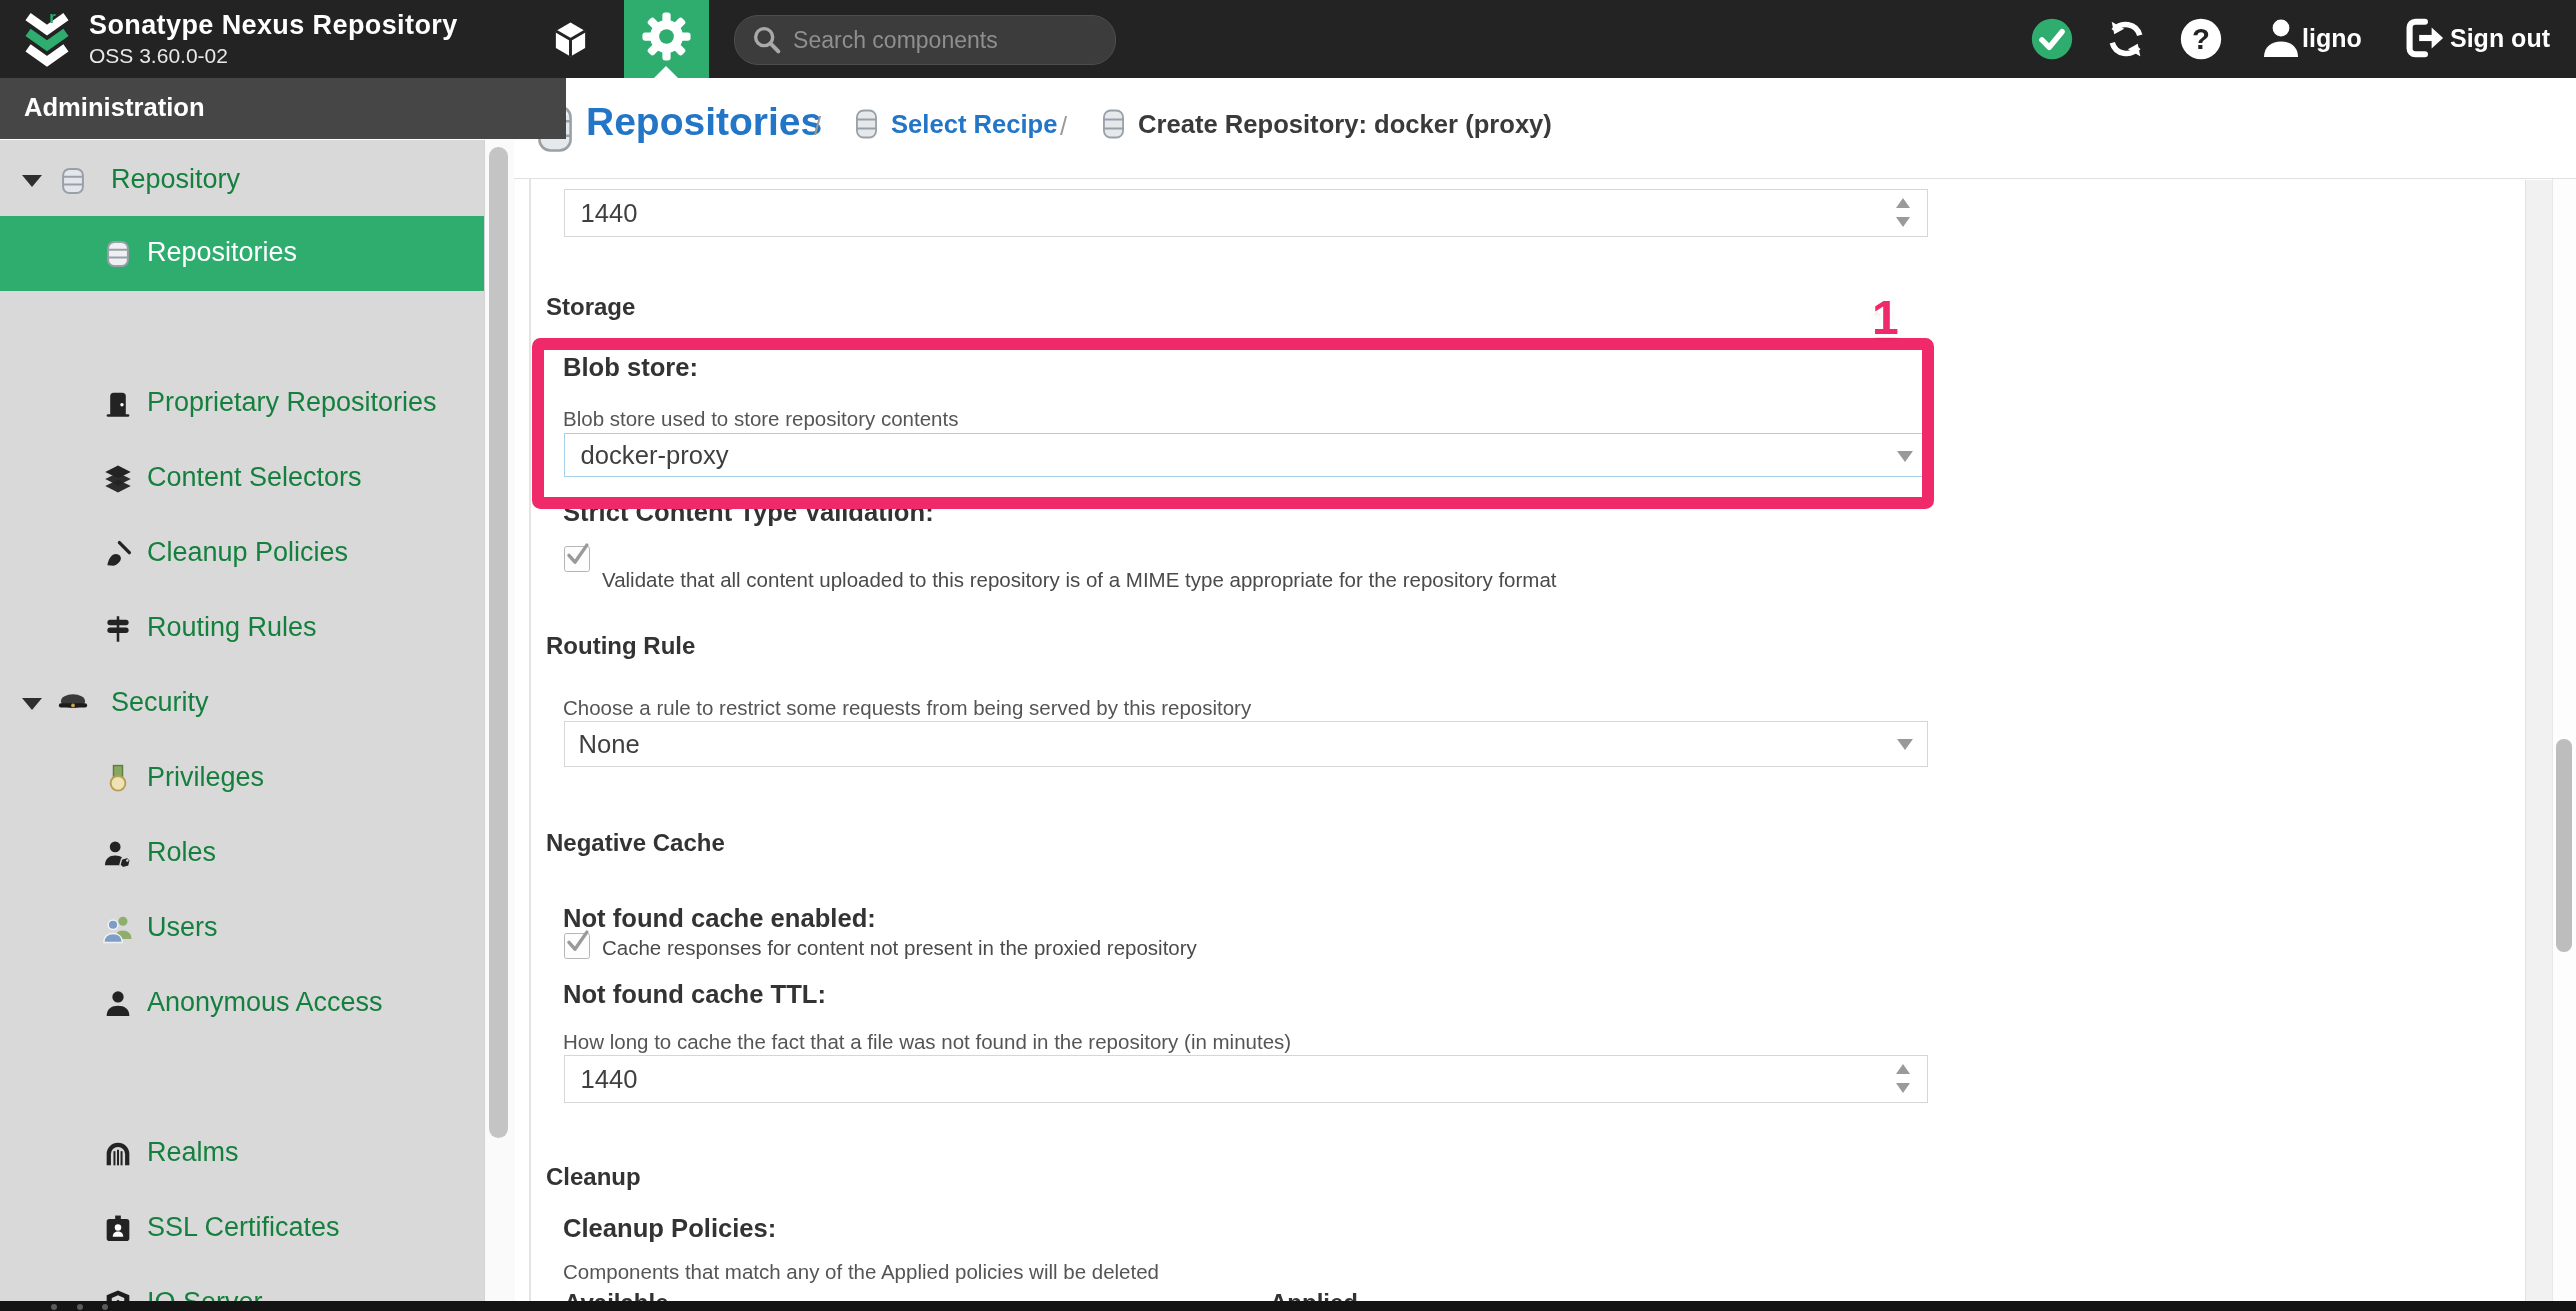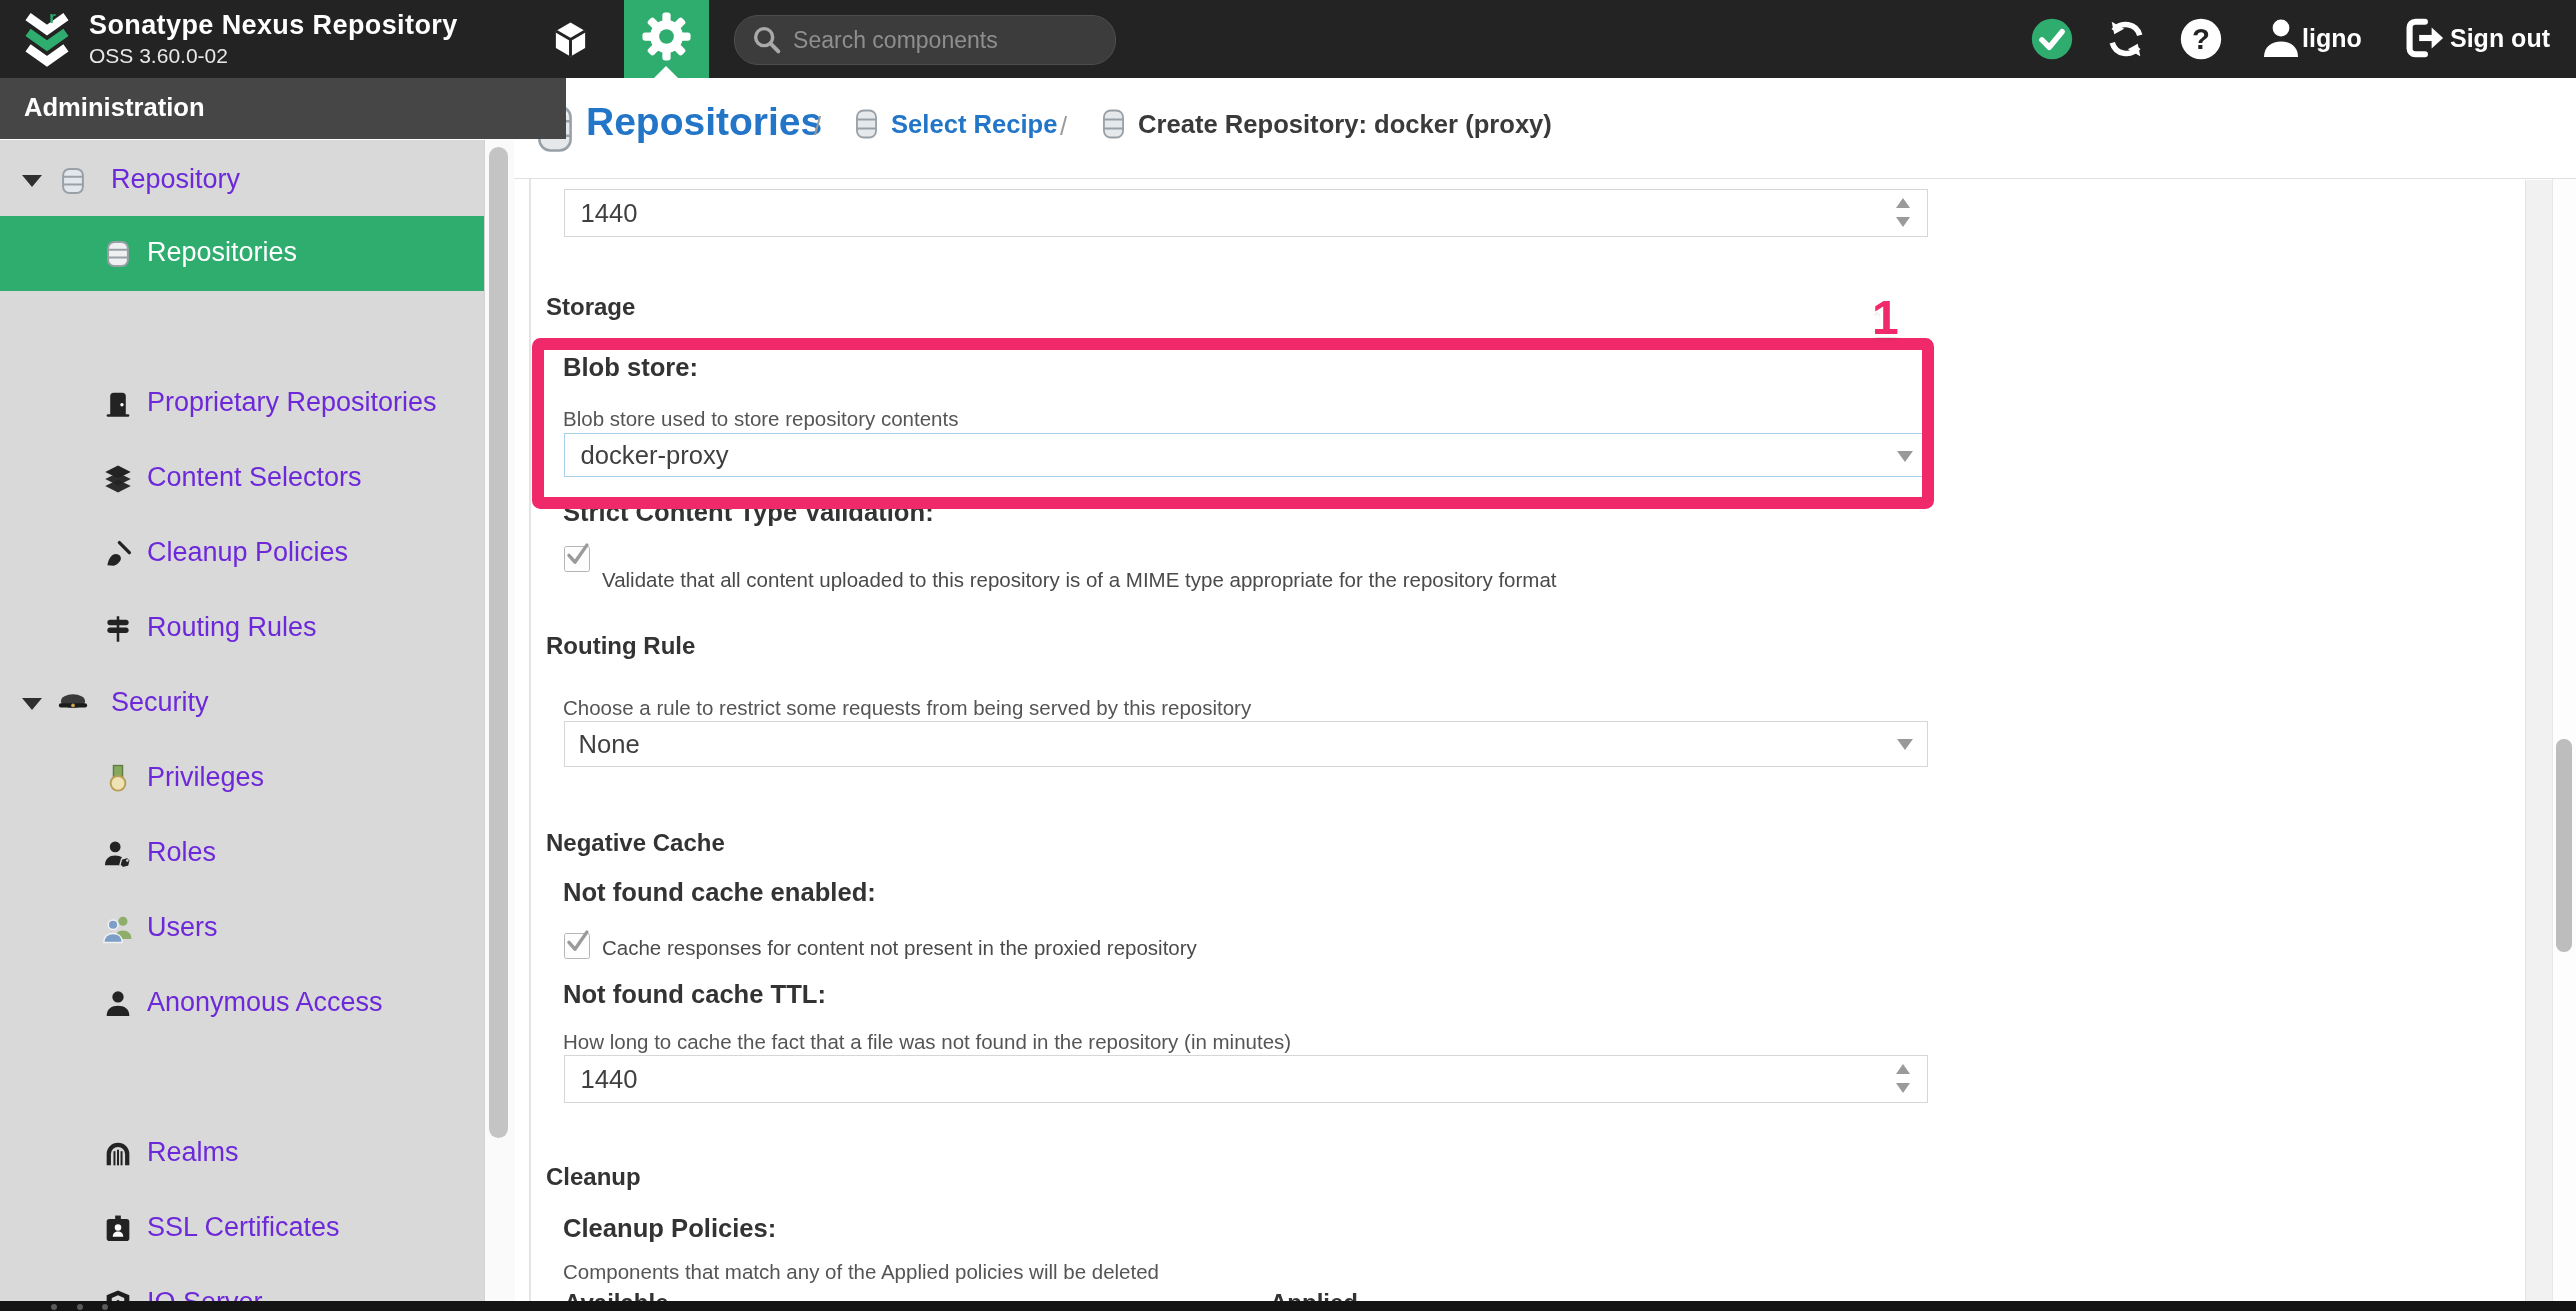--- a/index.html
+++ b/index.html
@@ -19,21 +19,21 @@
   .search-pill{position:absolute;left:734px;top:15.3px;width:380px;height:48px;background:#3c3c3c;border:0.9px solid #4d4d4d;border-radius:24px;display:flex;align-items:center;}
   .search-input{background:transparent;border:none;outline:none;color:#d8d8d8;font-size:23px;font-family:"Liberation Sans",sans-serif;width:307px;margin-left:6.8px;}
   .search-input::placeholder{color:#8f8f8f;}
   .hdr-label{color:#ffffff;font-size:25px;font-weight:bold;}
 
   
   .admin-bar{position:absolute;left:0;top:78px;width:566px;height:61px;background:#464646;z-index:10;}
   .admin-bar span{position:absolute;left:24px;top:15.3px;color:#ffffff;font-size:25.6px;font-weight:bold;}
   .sidebar{position:absolute;left:0;top:140px;width:484px;height:1171px;background:#D9D9D9;z-index:5;}
   .srow{position:absolute;left:0;width:484px;height:75px;cursor:pointer;}
-  .srow .slabel{position:absolute;left:147px;top:20.5px;font-size:27px;color:#6d28d9;}
+  .srow .slabel{position:absolute;left:147px;top:20.5px;font-size:27px;color:#15803d;}
   .srow.group .slabel{left:111px;}
   .srow .sicon{position:absolute;left:101px;top:20.5px;width:34px;height:34px;}
   .srow.group .sicon{left:56px;}
   .scaret{position:absolute;left:22px;top:32px;width:0;height:0;border-left:10.2px solid transparent;border-right:10.2px solid transparent;border-top:12.8px solid #2e2e2e;}
   .srow.selected{background:#2EAD6F;}
   .srow.selected .slabel{color:#ffffff;}
   .side-track{position:absolute;left:484px;top:140px;width:30px;height:1171px;background:#fafafa;border-left:0.9px solid #d2d2d2;z-index:6;}
   .side-thumb{position:absolute;left:4.3px;top:6.8px;width:19px;height:991px;background:#c4c4c4;border-radius:9.4px;}
 
   
@@ -388,21 +388,21 @@
 <div class="cb-text" style="left:602px;top:549px;margin-top:19px;">Validate that all content uploaded to this repository is of a MIME type appropriate for the repository format</div>
 
 <div class="section-label" style="left:546px;top:632px;">Routing Rule</div>
 <div class="help-text" style="left:563px;top:696px;">Choose a rule to restrict some requests from being served by this repository</div>
 <div class="select">
   <span class="val">None</span>
   <span class="dd-arrow"></span>
 </div>
 
 <div class="section-label" style="left:546px;top:829px;">Negative Cache</div>
-<div class="field-label" style="left:563px;top:878px;">Not found cache enabled:</div>
+<div class="field-label" style="left:563px;top:904px;">Not found cache enabled:</div>
 <div class="checkbox" style="left:564px;top:933px;">
   <svg width="29" height="29" viewBox="0 0 34 34">
     <polyline points="7,18 14,26 28,6" fill="none" stroke="#9a9a9a" stroke-width="4" stroke-linecap="round" stroke-linejoin="round"></polyline>
   </svg>
 </div>
 <div class="cb-text" style="left:602px;top:936px;">Cache responses for content not present in the proxied repository</div>
 
 <div class="field-label" style="left:563px;top:980px;">Not found cache TTL:</div>
 <div class="help-text" style="left:563px;top:1030px;">How long to cache the fact that a file was not found in the repository (in minutes)</div>
 <div class="num-input" style="left:564px;top:1055px;">

